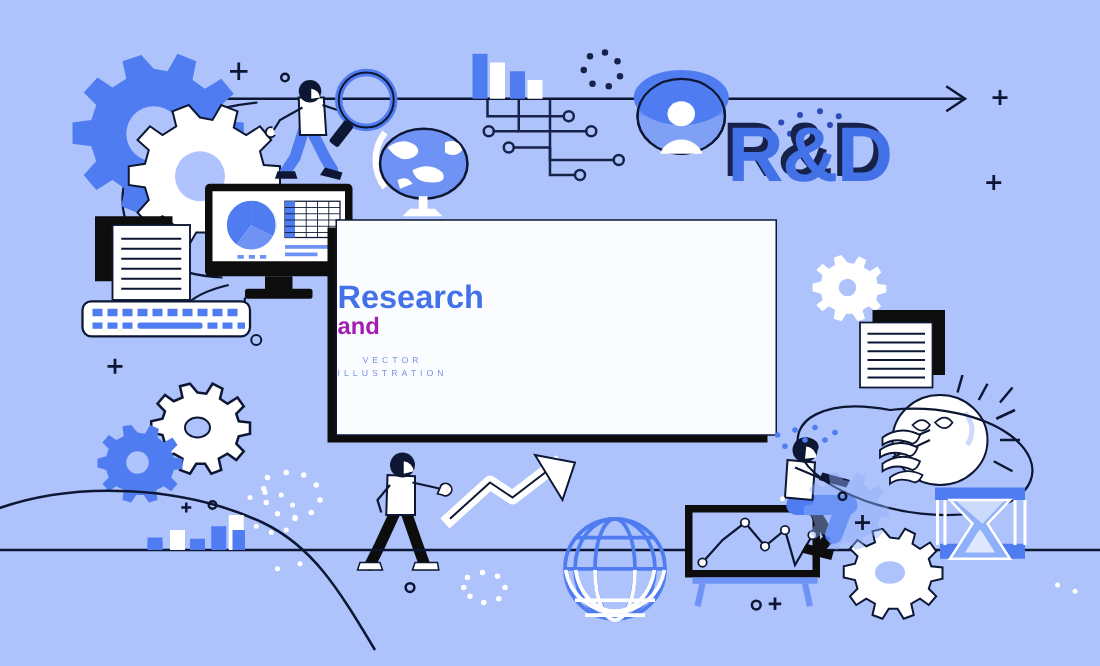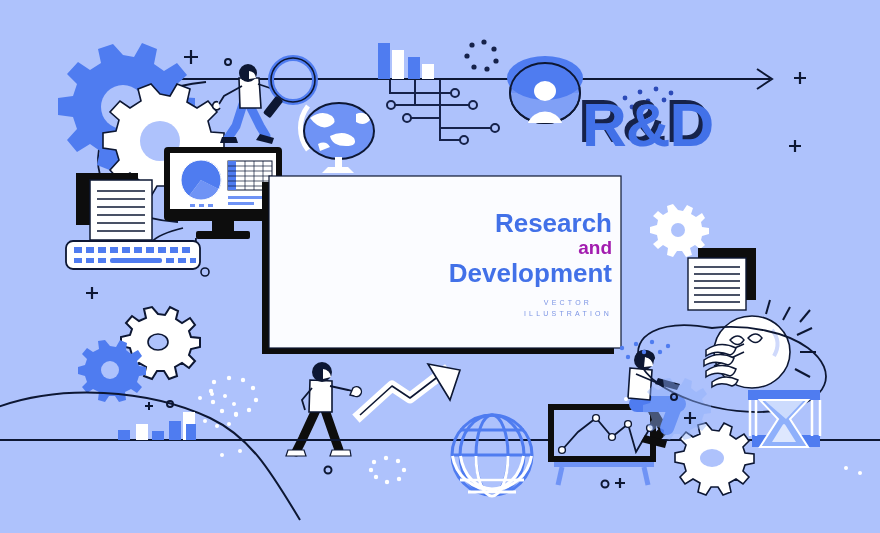--- a/index.html
+++ b/index.html
@@ -7,21 +7,21 @@
     width:880px;height:533px;overflow:hidden;
     font-family:"Liberation Sans", sans-serif;
     background:#aec2fc;
   }
   #stage{position:relative;width:880px;height:533px;overflow:hidden;background:#aec2fc;}
   #art{position:absolute;left:0;top:0;width:880px;height:533px;}
 
   
   .board-text{
     position:absolute;left:270px;top:185px;width:342px;height:160px;
-    display:flex;flex-direction:column;align-items:flex-end;justify-content:center;
+    display:flex;flex-direction:column;align-items:flex-start;justify-content:center;
     text-align:center;pointer-events:none;
   }
   .t-research{
     font-size:26px;font-weight:bold;color:#4271e8;letter-spacing:0px;line-height:1.0;
   }
   .t-and{
     font-size:19px;font-weight:bold;color:#a21caf;line-height:1.15;margin-top:1px;
   }
   .t-development{
     font-size:26px;font-weight:bold;color:#4271e8;line-height:1.05;margin-top:1px;
@@ -505,21 +505,20 @@
     <circle cx="222" cy="455" r="2"></circle>
         <circle cx="240" cy="451" r="2"></circle>
   </g>
   <path d="M0,500 C80,500 140,512 190,532" fill="none" stroke="#0d1733" stroke-width="0"></path>
 
 </svg>
 
 <div class="board-text">
   <div class="t-research">Research</div>
   <div class="t-and">and</div>
-  <div class="t-development">Development</div>
   <div class="t-sub">
     <div>VECTOR</div>
     <div>ILLUSTRATION</div>
   </div>
 </div>
 
 <div class="rd-wrap">
   <div class="rd-shadow">R&amp;D</div>
   <div class="rd-main">R&amp;D</div>
 </div>

